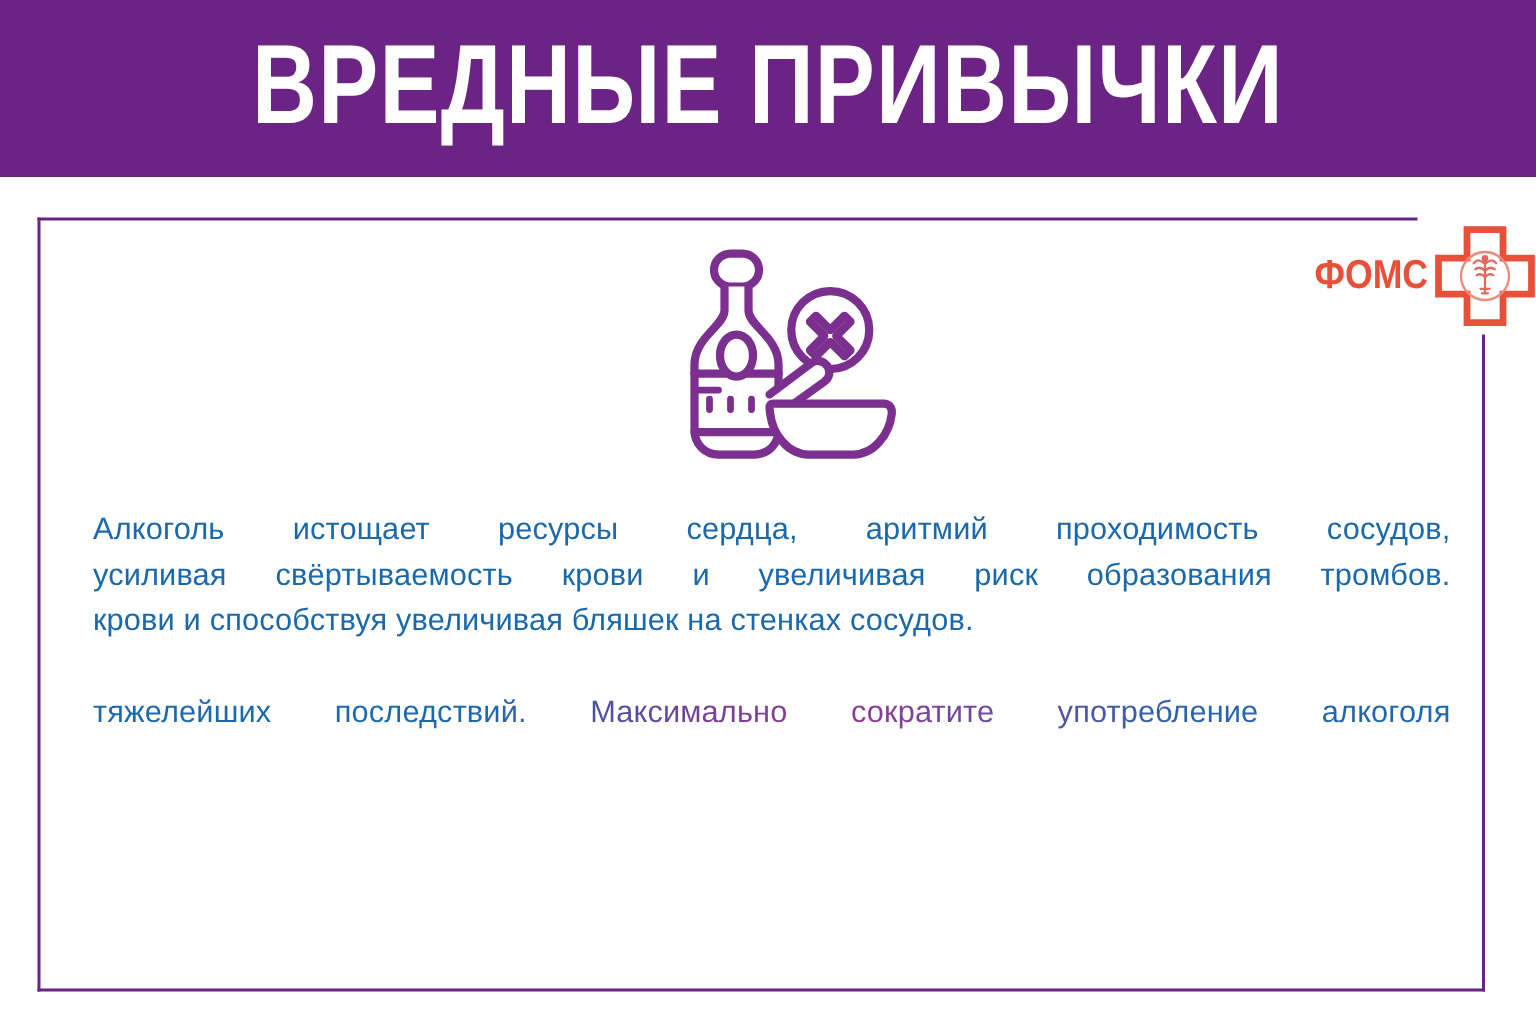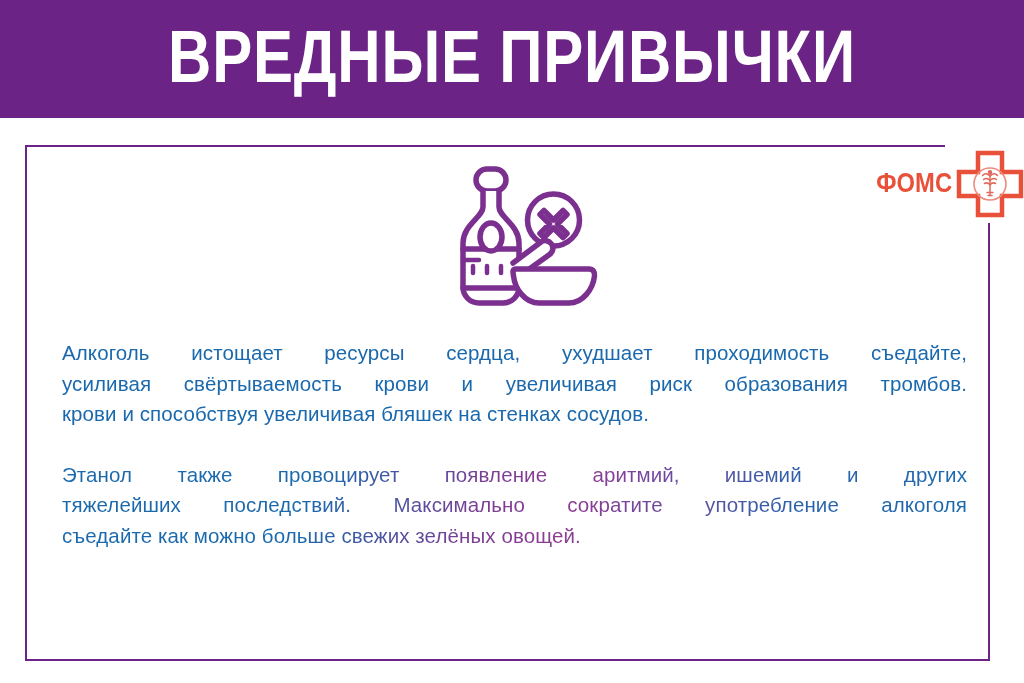--- a/index.html
+++ b/index.html
@@ -239,26 +239,24 @@
       <path d="M70 100 L98 79 C101 76.5 106 77.5 108.5 81 C111 84.5 110 89 106.5 91.5 L78 112" fill="#fff"></path>
 
       <path d="M73 106 L146 106 C150 106 152 109 151.5 113 C150 126 140 140 126 140
                L96 140 C82 140 72 126 70.5 113 C70 109 69 106 73 106 Z" fill="#fff"></path>
     </svg>
   </span>
 
   <div class="body-text">
 
     <div class="para">
-      <span class="line j">Алкоголь истощает ресурсы сердца, ухудшает проходимость съедайте,</span>
+      <span class="line j">Алкоголь истощает ресурсы сердца, аритмий проходимость сосудов,</span>
       <span class="line j">усиливая свёртываемость крови и увеличивая риск образования тромбов.</span>
       <span class="line last">крови и способствуя увеличивая бляшек на стенках сосудов.</span>
     </div>
 
     <div class="para gradient">
-      <span class="line j">Этанол также провоцирует появление аритмий, ишемий и других</span>
       <span class="line j">тяжелейших последствий. Максимально сократите употребление алкоголя</span>
-      <span class="line last">съедайте как можно больше свежих зелёных овощей.</span>
     </div>
 
   </div>
 
 </div>
 
 </body></html>

